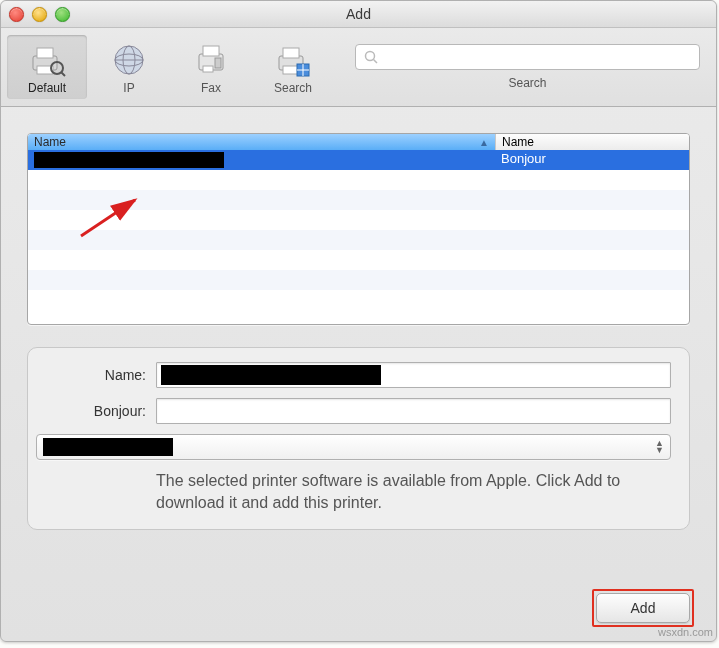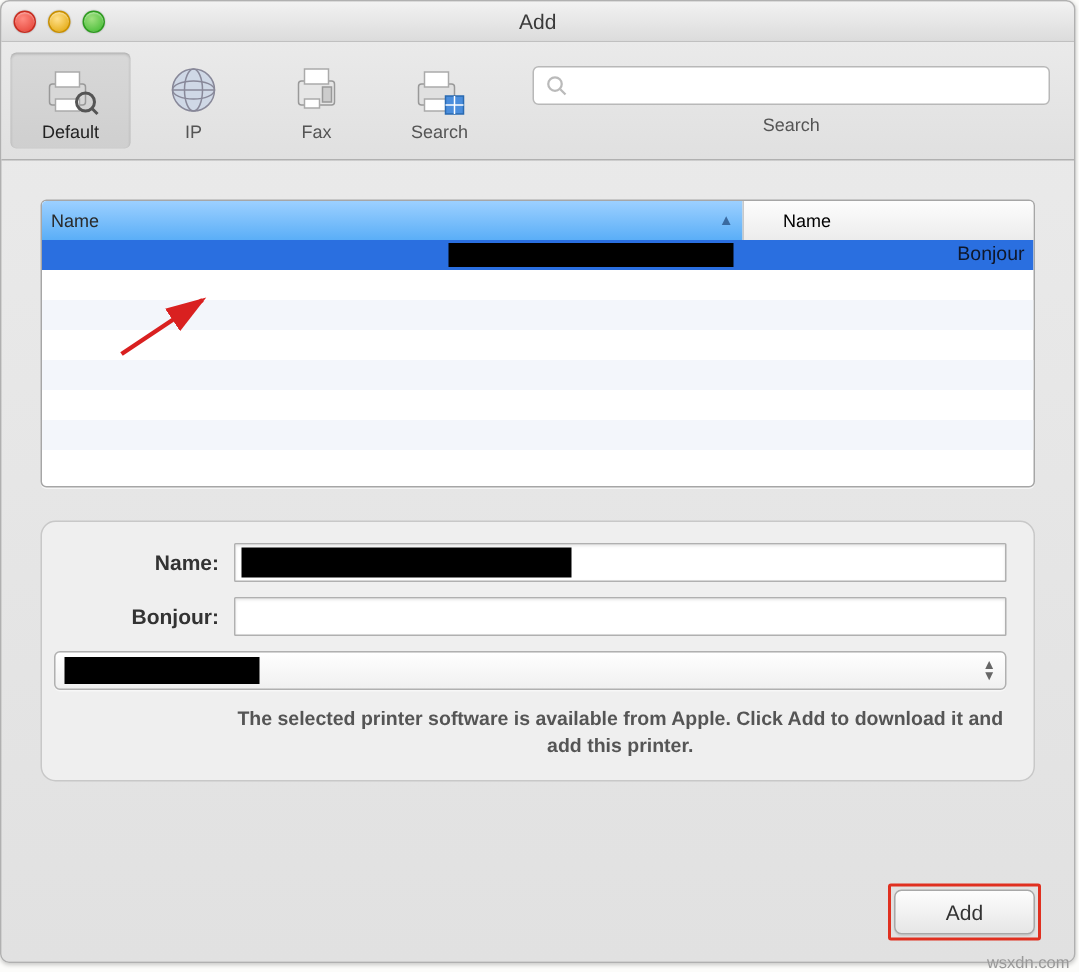--- a/index.html
+++ b/index.html
@@ -113,24 +113,23 @@
   .list {
     border: 1px solid #a6a6a6;
     border-radius: 4px;
     background: #fff;
     height: 190px;
     overflow: hidden;
     box-shadow: 0 1px 0 rgba(255,255,255,0.6);
   }
   .list-head {
     display: flex;
-    height: 26px;
+    height: 16px;
     font-size: 12px;
     background: linear-gradient(#fdfdfd, #ececec);
-    gap: 20px;
   }
   .col-name {
     flex: 0 0 455px;
     border-right: 1px solid #c8c8c8;
     padding: 2px 6px;
     background: linear-gradient(#9cd0ff, #5aaef7);
     color: #2a2a2a;
     display: flex;
     align-items: center;
     justify-content: space-between;
@@ -143,39 +142,38 @@
   }
   .sort-arrow {
     font-size: 10px;
     color: #3a6aa0;
   }
   .row {
     display: flex;
     height: 20px;
     font-size: 13px;
   }
-  .row.sel { background: #2a6fe0; color: #0f172a; text-align: right; }
+  .row.sel { background: #2a6fe0; color: #ffffff; }
   .row.alt { background: #f3f6fb; }
   .row .c1 { flex: 0 0 455px; padding: 1px 6px; }
   .row .c2 { flex: 1; padding: 1px 6px; }
   .blackout {
     background: #000;
     width: 190px;
     height: 16px;
     display: inline-block;
     vertical-align: middle;
   }
 
   .formbox {
     margin-top: 22px;
     border: 1px solid #c8c8c8;
     border-radius: 10px;
     background: #efefef;
     padding: 14px 18px 14px 8px;
-    font-weight: bold;
   }
   .frow {
     display: flex;
     align-items: center;
     margin-bottom: 10px;
   }
   .flabel {
     width: 110px;
     text-align: right;
     padding-right: 10px;
@@ -205,24 +203,23 @@
     padding: 0 6px;
     box-shadow: 0 1px 0 rgba(255,255,255,0.5);
   }
   .stepper {
     font-size: 9px;
     line-height: 7px;
     color: #666;
   }
   .hint {
     margin-left: 120px;
-    font-size: 13px;
+    font-size: 16px;
     color: #555;
     line-height: 1.4;
-    text-align: center;
   }
 
   .footer {
     position: absolute;
     bottom: 14px;
     right: 22px;
   }
   .add-btn {
     width: 92px;
     height: 28px;
@@ -243,21 +240,21 @@
   }
 
   .arrow-annot {
     position: absolute;
     left: 72px;
     top: 193px;
     pointer-events: none;
   }
   .watermark {
     position: absolute;
-    bottom: 0;
+    bottom: 10px;
     right: 6px;
     font-size: 11px;
     color: #999;
   }
 </style>
 </head>
 <body>
 
 <div class="window">
 

